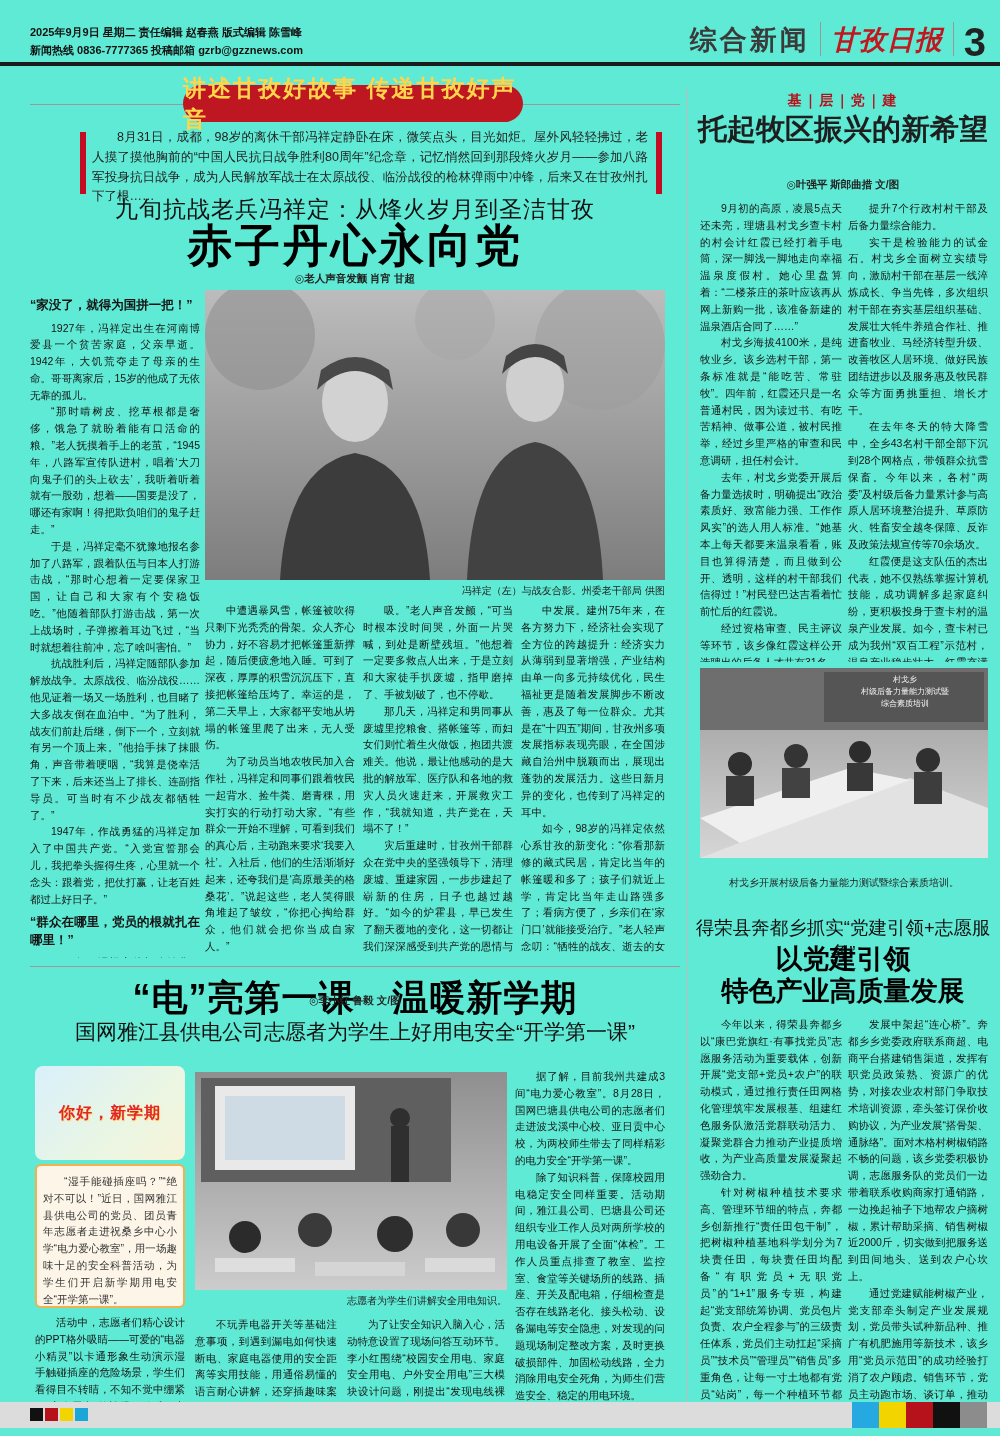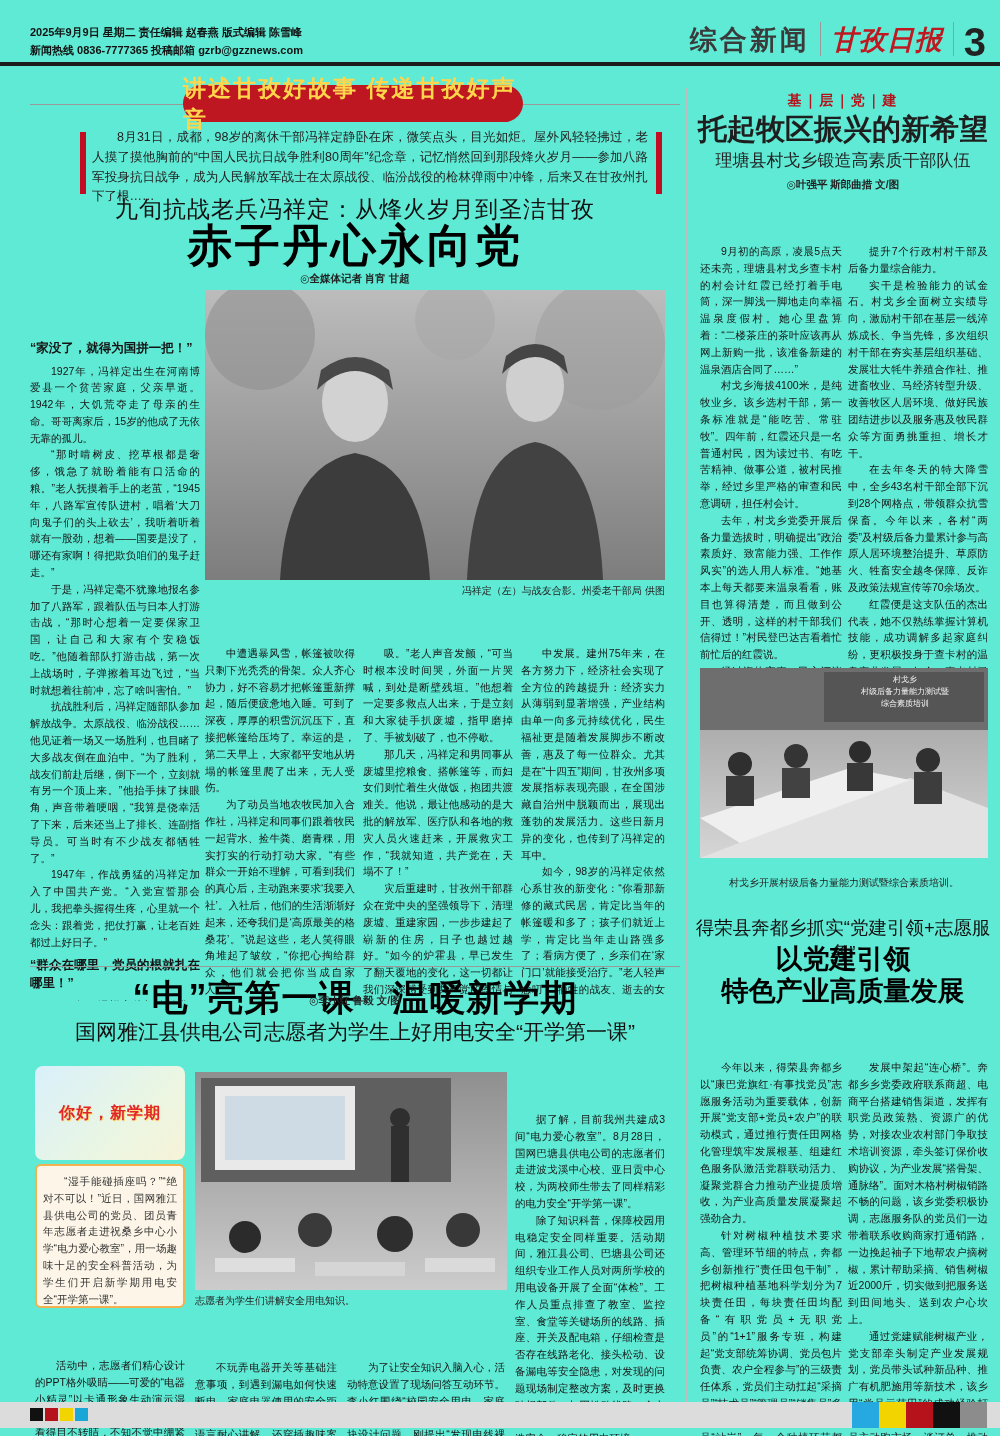--- a/index.html
+++ b/index.html
@@ -23,21 +23,21 @@
   .banner span{color:#ffd54c;font-size:23px;font-weight:bold;letter-spacing:2px;}
   
   .lead{left:92px;top:128px;width:556px;font-size:12.5px;line-height:1.58;text-align:justify;color:#222;}
   .lead .para{text-indent:2em;}
   .redbar{width:6px;background:#c30d23;}
   
   .kicker{left:30px;top:194px;width:650px;text-align:center;font-size:23px;font-weight:500;color:#111;letter-spacing:1px;}
   .mainhead{left:30px;top:216px;width:650px;text-align:center;font-size:45px;font-weight:bold;color:#000;letter-spacing:3px;}
   .byline{text-align:center;font-size:10.5px;color:#222;font-weight:bold;}
   
-  .coltext{font-size:10.5px;line-height:1.6;text-align:justify;overflow:hidden;color:#141414;margin-top:43px;}
+  .coltext{font-size:10.5px;line-height:1.6;text-align:justify;overflow:hidden;color:#141414;}
   .coltext .para{text-indent:2em;}
   .coltext .para.sub{text-indent:0;font-weight:bold;font-size:12.5px;margin:7px 0 5px 0;line-height:1.4;}
   .caption{font-size:10px;color:#222;font-family:"DejaVu Serif",serif;}
   .photo{background:#c9c9c9;overflow:hidden;}
   .photo svg{display:block;width:100%;height:100%;}
   
   .p-head{left:30px;top:974px;width:650px;text-align:center;font-size:36px;font-weight:bold;color:#000;letter-spacing:1px;}
   .p-sub{left:30px;top:1018px;width:650px;text-align:center;font-size:21px;font-weight:500;color:#111;}
   .cartoon{left:35px;top:1066px;width:150px;height:94px;border-radius:8px;overflow:hidden;
            background:linear-gradient(135deg,#d9f0fb 0%,#eaf6e3 60%,#f7f3d8 100%);
@@ -90,21 +90,21 @@
   </div>
 
   <div class="abs redbar" style="left:80px;top:132px;height:62px;"></div>
   <div class="abs redbar" style="left:656px;top:132px;height:62px;"></div>
   <div class="abs lead">
     <div class="para">8月31日，成都，98岁的离休干部冯祥定静卧在床，微笑点头，目光如炬。屋外风轻轻拂过，老人摸了摸他胸前的“中国人民抗日战争胜利80周年”纪念章，记忆悄然回到那段烽火岁月——参加八路军投身抗日战争，成为人民解放军战士在太原战役、临汾战役的枪林弹雨中冲锋，后来又在甘孜州扎下了根……</div>
   </div>
 
   <div class="abs kicker">九旬抗战老兵冯祥定：从烽火岁月到圣洁甘孜</div>
   <div class="abs mainhead">赤子丹心永向党</div>
-  <div class="abs byline" style="left:30px;top:272px;width:650px;">◎全媒体记者 肖宵 甘超</div>
+  <div class="abs byline" style="left:30px;top:272px;width:650px;">◎老人声音发颤 肖宵 甘超</div>
 
   <div class="abs photo" style="left:205px;top:290px;width:460px;height:290px;">
     <svg viewBox="0 0 460 290" preserveAspectRatio="none">
       <defs>
         <linearGradient id="gmain" x1="0" y1="0" x2="0" y2="1">
           <stop offset="0" stop-color="#bcbcbc"></stop>
             <stop offset="1" stop-color="#7d7d7d"></stop>
         </linearGradient>
       </defs>
       <rect width="460" height="290" fill="url(#gmain)"></rect>
@@ -177,36 +177,35 @@
       <circle cx="205" cy="46" r="10" fill="#2f2f2f"></circle>
       <circle cx="50" cy="165" r="16" fill="#2b2b2b"></circle>
       <circle cx="120" cy="158" r="17" fill="#3a3a3a"></circle>
       <circle cx="200" cy="162" r="18" fill="#2e2e2e"></circle>
       <circle cx="268" cy="158" r="17" fill="#383838"></circle>
       <rect x="20" y="186" width="80" height="14" fill="#dedede"></rect>
       <rect x="120" y="190" width="90" height="14" fill="#d5d5d5"></rect>
       <rect x="230" y="186" width="70" height="14" fill="#dadada"></rect>
     </svg>
   </div>
-  <div class="abs caption" style="left:195px;top:1294px;width:312px;text-align:left;">志愿者为学生们讲解安全用电知识。</div>
+  <div class="abs caption" style="left:195px;top:1294px;width:312px;text-align:right;">志愿者为学生们讲解安全用电知识。</div>
 
   <div class="abs coltext" style="left:195px;top:1316px;width:142px;height:110px;">
       <div class="para">不玩弄电器开关等基础注意事项，到遇到漏电如何快速断电、家庭电器使用的安全距离等实用技能，用通俗易懂的语言耐心讲解，还穿插趣味案例，让学生们在轻松愉悦的氛围中轻松掌握安全用电“小窍门”。</div>
     </div>
   <div class="abs coltext" style="left:347px;top:1316px;width:158px;height:110px;">
       <div class="para">为了让安全知识入脑入心，活动特意设置了现场问答互动环节。李小红围绕“校园安全用电、家庭安全用电、户外安全用电”三大模块设计问题，刚提出“发现电线裸露该怎么办”，学生们就纷纷举起小手，泽追多吉同学大声回答：</div>
     </div>
   <div class="abs coltext" style="left:515px;top:1068px;width:150px;height:352px;">
       <div class="para">据了解，目前我州共建成3间“电力爱心教室”。8月28日，国网巴塘县供电公司的志愿者们走进波戈溪中心校、亚日贡中心校，为两校师生带去了同样精彩的电力安全“开学第一课”。</div>
       <div class="para">除了知识科普，保障校园用电稳定安全同样重要。活动期间，雅江县公司、巴塘县公司还组织专业工作人员对两所学校的用电设备开展了全面“体检”。工作人员重点排查了教室、监控室、食堂等关键场所的线路、插座、开关及配电箱，仔细检查是否存在线路老化、接头松动、设备漏电等安全隐患，对发现的问题现场制定整改方案，及时更换破损部件、加固松动线路，全力消除用电安全死角，为师生们营造安全、稳定的用电环境。</div>
     </div>
 
   <div class="abs sb-badge">基｜层｜党｜建</div>
   <div class="abs sb-head">托起牧区振兴的新希望</div>
-  <div class="abs sb-sub">理塘县村戈乡锻造高素质干部队伍</div>
   <div class="abs byline sb-byline">◎叶强平 斯郎曲措 文/图</div>
 
   <div class="abs coltext" style="left:700px;top:200px;width:142px;height:462px;">
       <div class="para">9月初的高原，凌晨5点天还未亮，理塘县村戈乡查卡村的村会计红霞已经打着手电筒，深一脚浅一脚地走向幸福温泉度假村。她心里盘算着：“二楼茶庄的茶叶应该再从网上新购一批，该准备新建的温泉酒店合同了……”</div>
       <div class="para">村戈乡海拔4100米，是纯牧业乡。该乡选村干部，第一条标准就是“能吃苦、常驻牧”。四年前，红霞还只是一名普通村民，因为读过书、有吃苦精神、做事公道，被村民推举，经过乡里严格的审查和民意调研，担任村会计。</div>
       <div class="para">去年，村戈乡党委开展后备力量选拔时，明确提出“政治素质好、致富能力强、工作作风实”的选人用人标准。“她基本上每天都要来温泉看看，账目也算得清楚，而且做到公开、透明，这样的村干部我们信得过！”村民登巴达吉看着忙前忙后的红霞说。</div>
       <div class="para">经过资格审查、民主评议等环节，该乡像红霞这样公开选聘出的后备人才共有31名。</div>
     </div>
   <div class="abs coltext" style="left:848px;top:200px;width:140px;height:462px;">
       <div class="para">提升7个行政村村干部及后备力量综合能力。</div>

